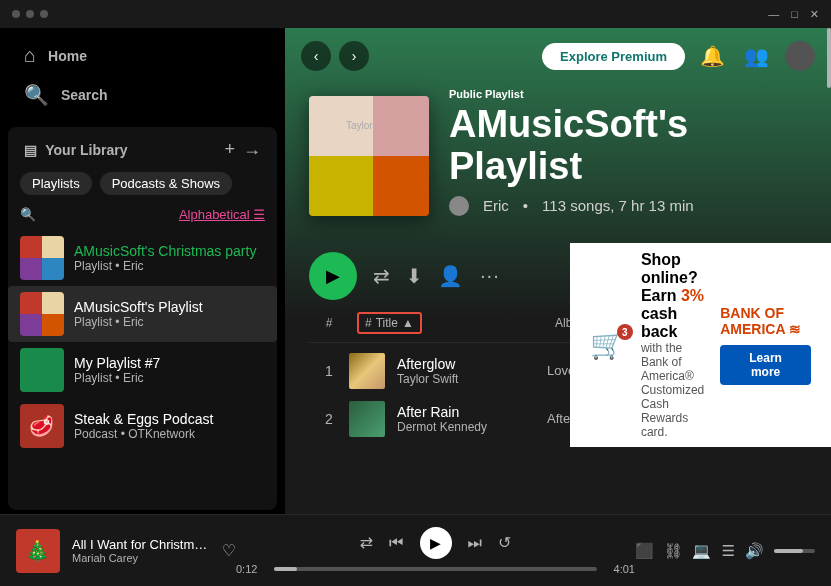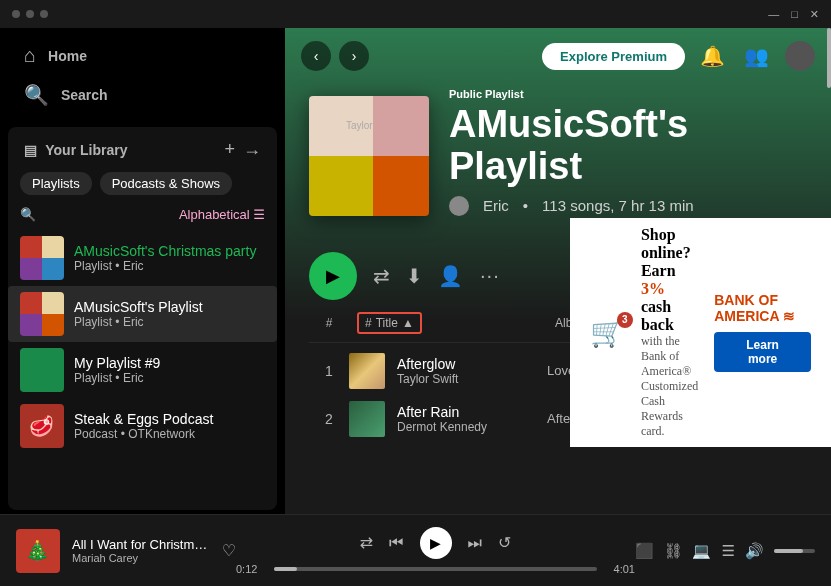--- a/index.html
+++ b/index.html
@@ -110,21 +110,21 @@
 
     .search-sort-bar {
       display: flex;
       align-items: center;
       justify-content: space-between;
       padding: 4px 12px 8px;
       color: #b3b3b3;
       font-size: 13px;
     }
 
-    .search-sort-bar .sort-text { font-size: 13px; color: #f9a8d4; }
+    .search-sort-bar .sort-text { font-size: 13px; color: #ec4899; text-decoration: underline; }
 
     .playlist-list {
       overflow-y: auto;
       flex: 1;
     }
 
     .playlist-item {
       display: flex;
       align-items: center;
       gap: 10px;
@@ -359,21 +359,21 @@
       display: flex;
       align-items: center;
       padding: 8px 20px;
       gap: 16px;
       position: absolute;
       bottom: 0;
       left: 285px;
       right: 0;
       z-index: 20;
     }
-    .ad-text { flex: 1; font-family: Liberation Serif, serif; }
+    .ad-text { flex: 1; }
     .ad-headline { font-size: 16px; font-weight: 700; color: #000; }
     .ad-headline .highlight { color: #d44000; }
     .ad-sub { font-size: 12px; color: #555; }
     .ad-bank { display: flex; flex-direction: column; align-items: flex-end; gap: 8px; }
     .ad-bank-name { font-size: 14px; font-weight: 700; color: #d44000; display: flex; align-items: center; gap: 4px; }
     .ad-learn-btn {
       background: #0057b8;
       color: #fff;
       border: none;
       padding: 6px 16px;
@@ -523,21 +523,21 @@
         </div>
 
         <div class="playlist-item">
           <div class="playlist-thumb">
             <div class="thumb-cell color-e"></div>
             <div class="thumb-cell color-e"></div>
             <div class="thumb-cell color-e"></div>
             <div class="thumb-cell color-e"></div>
           </div>
           <div class="playlist-info">
-            <div class="playlist-name">My Playlist #9</div>
+            <div class="playlist-name">My Playlist #7</div>
             <div class="playlist-meta">Playlist • Eric</div>
           </div>
         </div>
 
         <div class="playlist-item">
           <div class="playlist-thumb-single color-g" style="display:flex;align-items:center;justify-content:center;font-size:20px;">🥩</div>
           <div class="playlist-info">
             <div class="playlist-name">Steak &amp; Eggs Podcast</div>
             <div class="playlist-meta">Podcast • OTKnetwork</div>
           </div>

